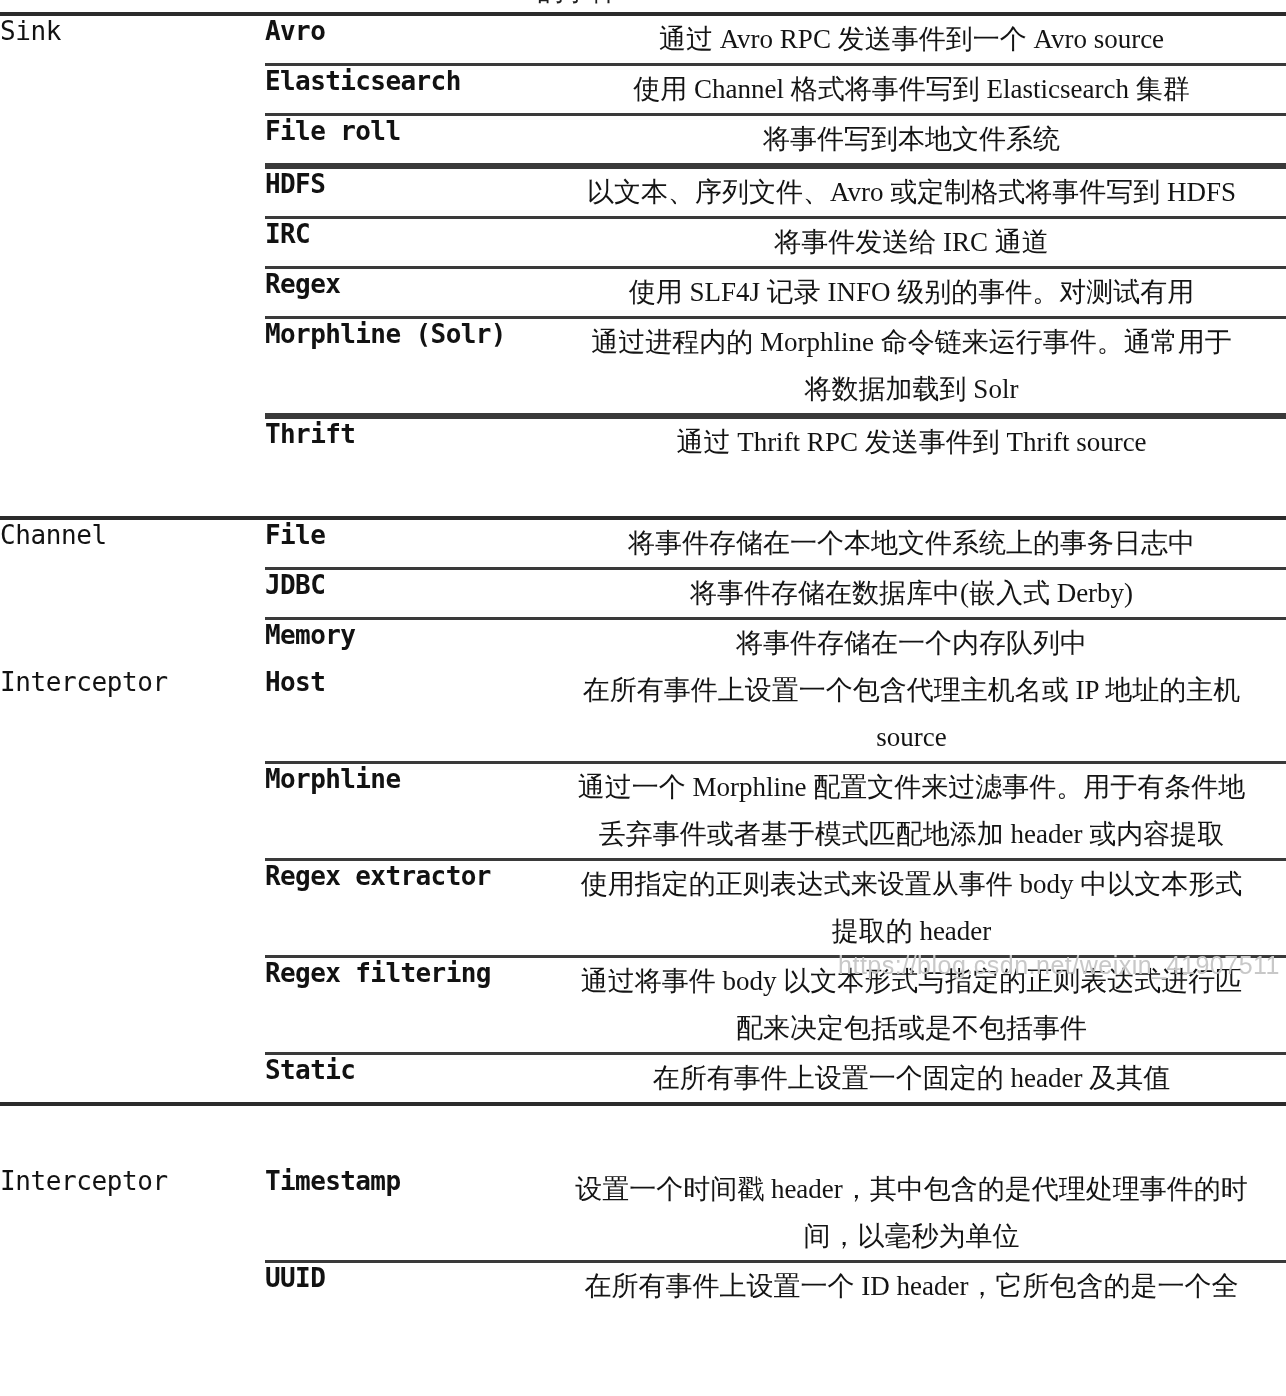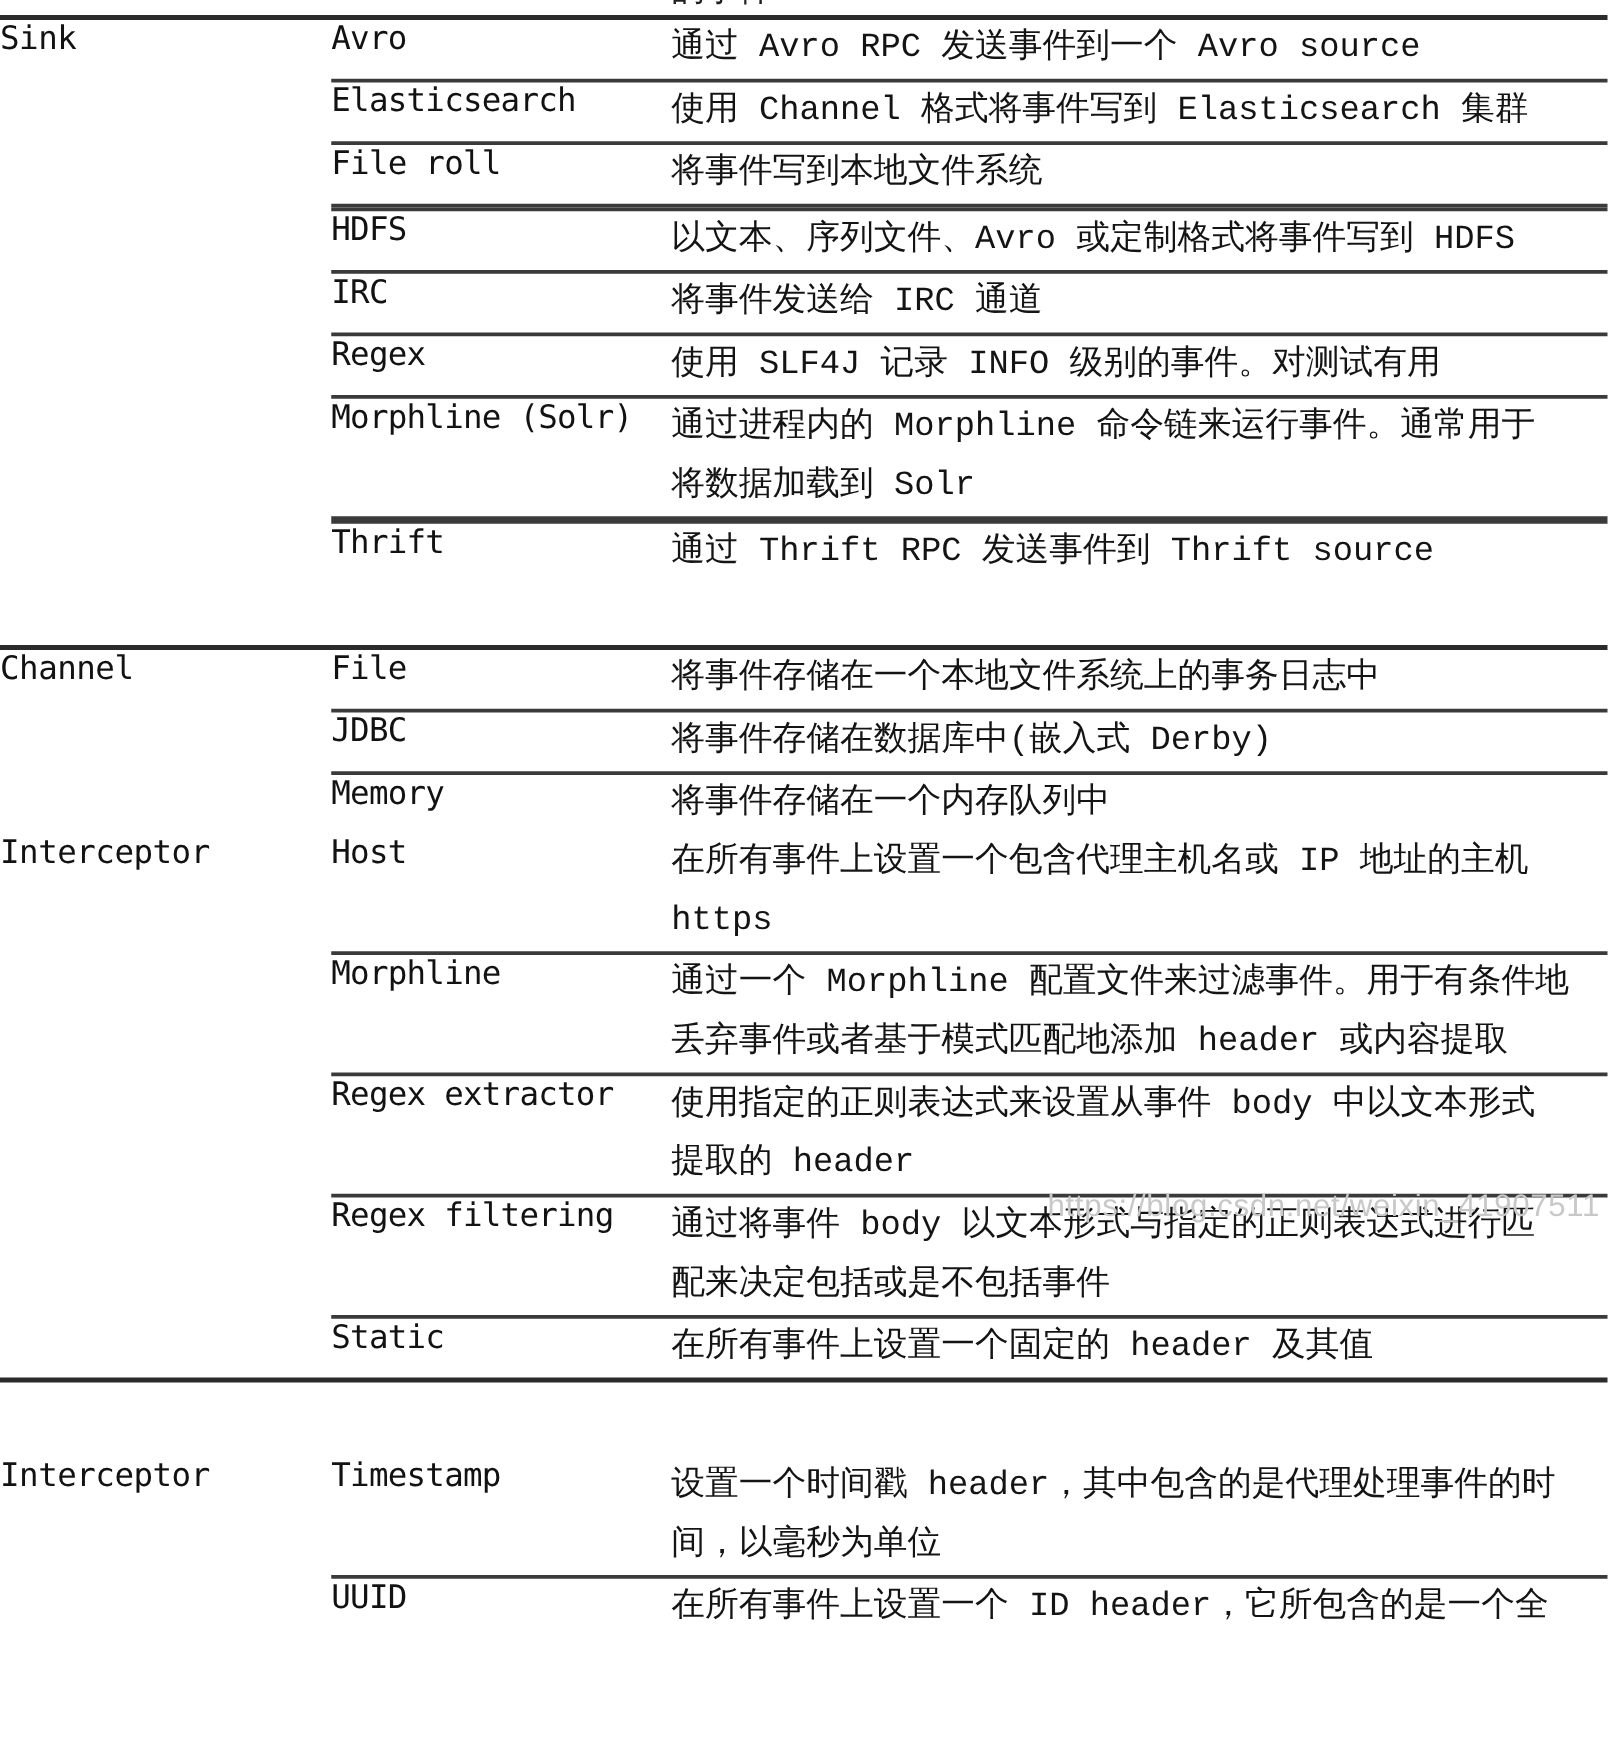--- a/index.html
+++ b/index.html
@@ -51,29 +51,31 @@
   }
 
   
   .name {
     font-family: "DejaVu Sans Mono", "Liberation Mono", monospace;
     font-size: 26px;
     letter-spacing: -0.6px;
     color: #121212;
     padding: 14px 8px 16px 8px;
     white-space: nowrap;
+    font-weight: bold;
   }
 
   
   .desc {
-    font-family: Liberation Mono, monospace;
+    font-family: Liberation Serif, serif;
     font-size: 27px;
     line-height: 47px;
     color: #141414;
     padding: 9px 26px 12px 4px;
+    text-align: center;
   }
   .desc .ln { display: block; white-space: nowrap; }
 
   
   .rule-full td,
   .rule-inner td {
     height: 0;
     line-height: 0;
     font-size: 0;
     padding: 0;
@@ -336,21 +338,21 @@
           <col class="c1">
           <col class="c2">
           <col class="c3">
         </colgroup>
         <tbody>
           <tr>
             <td class="cat">Interceptor</td>
             <td class="name">Host</td>
             <td class="desc">
               <span class="ln">在所有事件上设置一个包含代理主机名或 IP 地址的主机</span>
-              <span class="ln">https</span>
+              <span class="ln">source</span>
             </td>
           </tr>
           <tr class="rule-inner">
             <td>
               <div class="hr-none"></div>
             </td>
             <td colspan="2">
               <div class="hr-inner"></div>
             </td>
           </tr>

